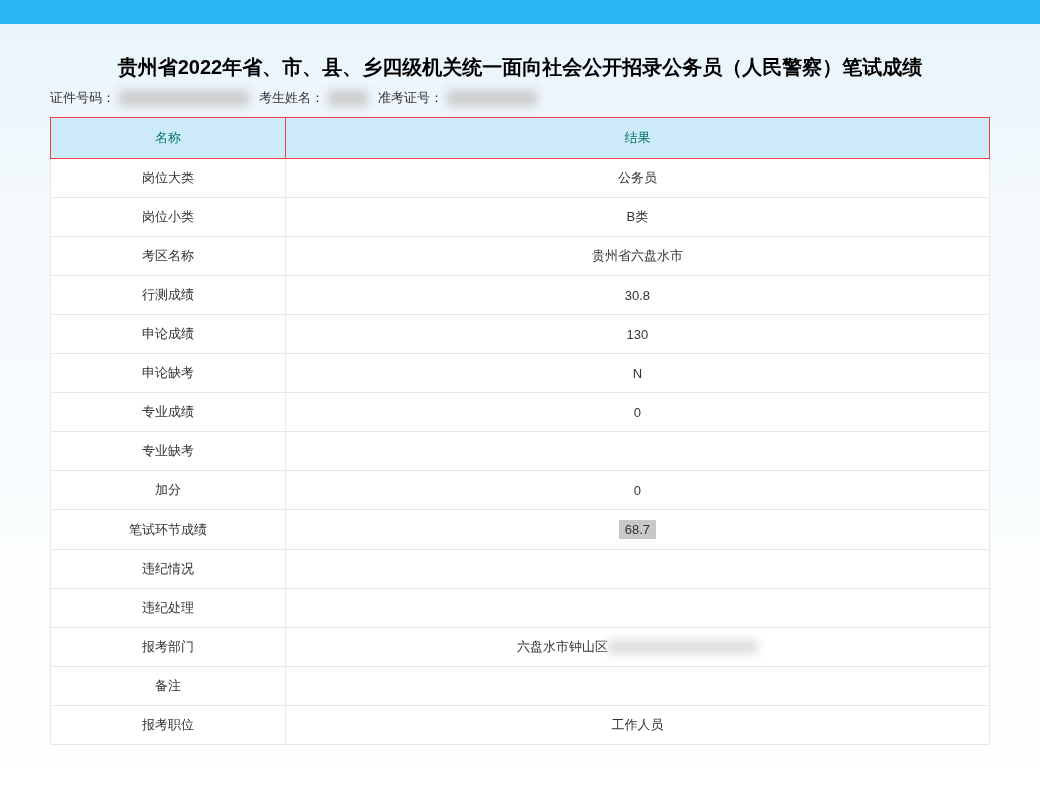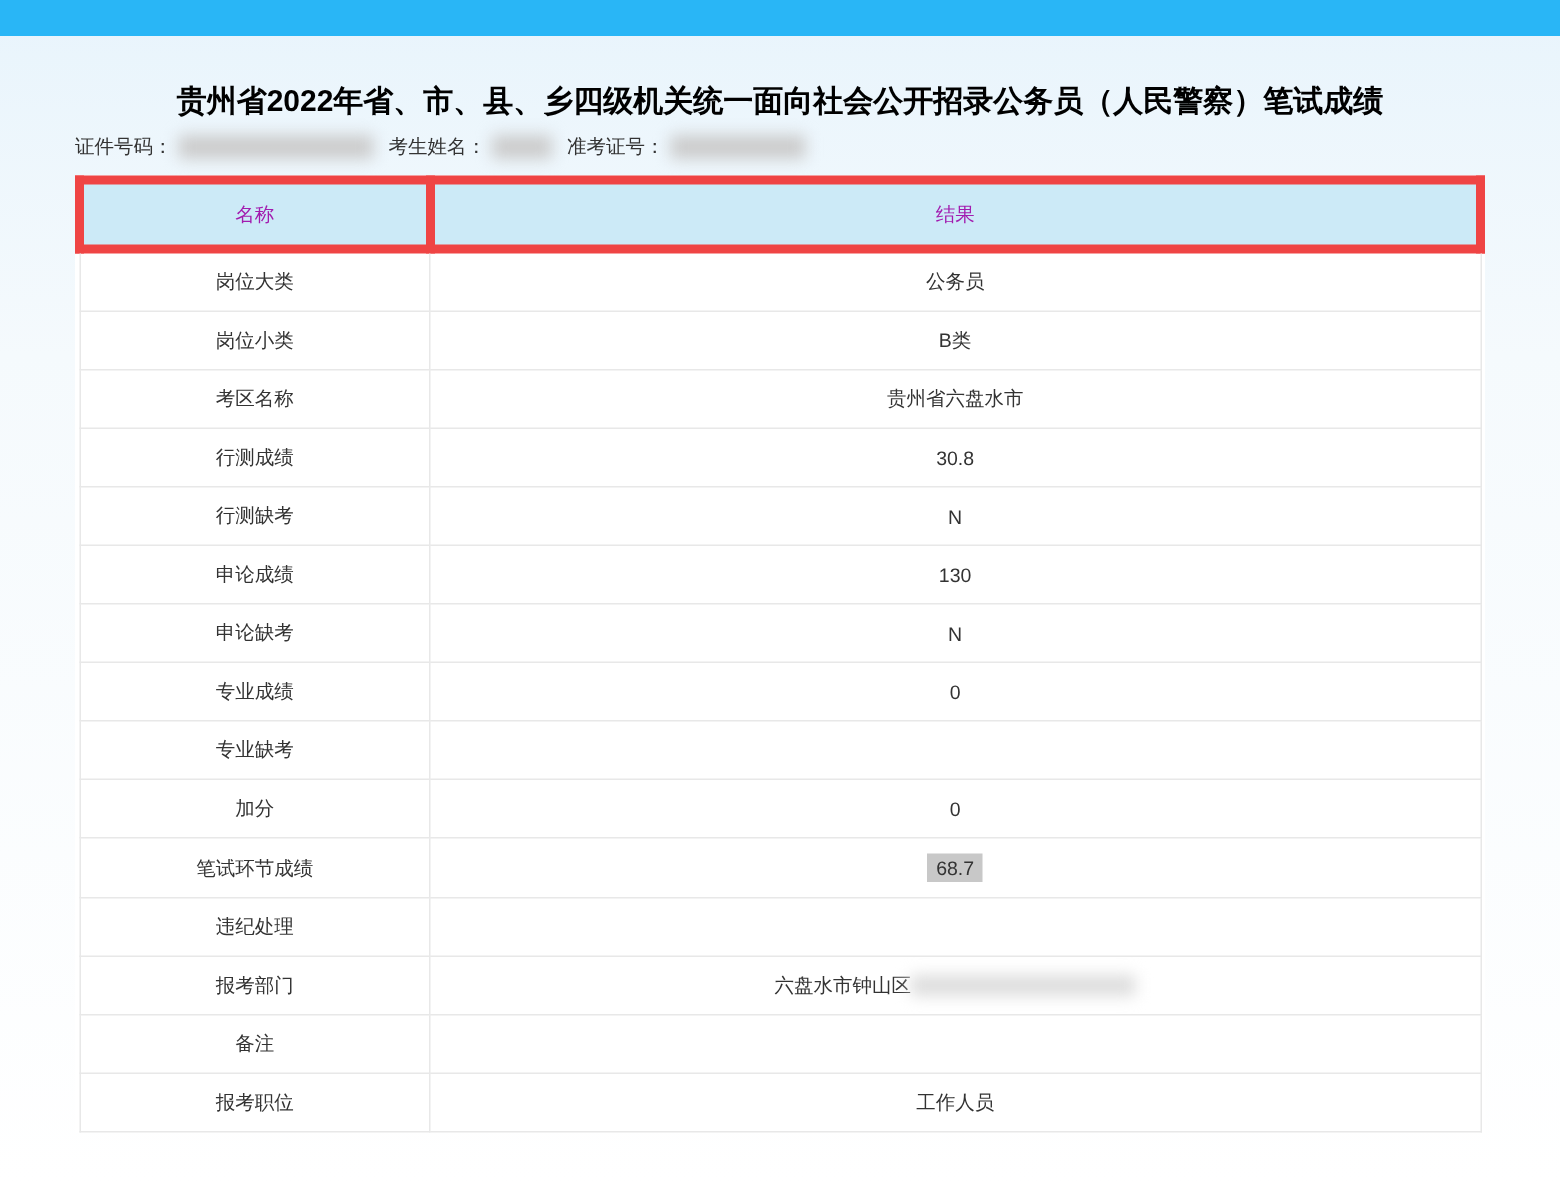--- a/index.html
+++ b/index.html
@@ -55,25 +55,25 @@
     .blur-small { width: 40px; height: 16px; }
     .blur-med { width: 90px; height: 16px; }
     table {
       width: 100%;
       border-collapse: collapse;
       background: #fff;
       font-size: 13px;
     }
     th {
       background: #cceaf7;
-      color: #a21caf;
+      color: #0f766e;
       font-weight: normal;
       padding: 11px 8px;
       text-align: center;
-      border: 6px solid #ef4444;
+      border: 1px solid #ef4444;
     }
     th:first-child {
       width: 25%;
     }
     td {
       padding: 10px 8px;
       text-align: center;
       border: 1px solid #e8e8e8;
       color: #333;
       height: 38px;
@@ -145,24 +145,20 @@
         </tr>
         <tr>
           <td>考区名称</td>
           <td>贵州省六盘水市</td>
         </tr>
         <tr>
           <td>行测成绩</td>
           <td>30.8</td>
         </tr>
         <tr>
-          <td>行测缺考</td>
-          <td>N</td>
-        </tr>
-        <tr>
           <td>申论成绩</td>
           <td>130</td>
         </tr>
         <tr>
           <td>申论缺考</td>
           <td>N</td>
         </tr>
         <tr>
           <td>专业成绩</td>
           <td>0</td>
@@ -171,20 +167,24 @@
           <td>专业缺考</td>
           <td></td>
         </tr>
         <tr>
           <td>加分</td>
           <td>0</td>
         </tr>
         <tr>
           <td>笔试环节成绩</td>
           <td><span class="highlight-cell">68.7</span></td>
+        </tr>
+        <tr>
+          <td>违纪情况</td>
+          <td></td>
         </tr>
         <tr>
           <td>违纪处理</td>
           <td></td>
         </tr>
         <tr>
           <td>报考部门</td>
           <td>
             <div class="dept-cell">
               <span>六盘水市钟山区</span>

